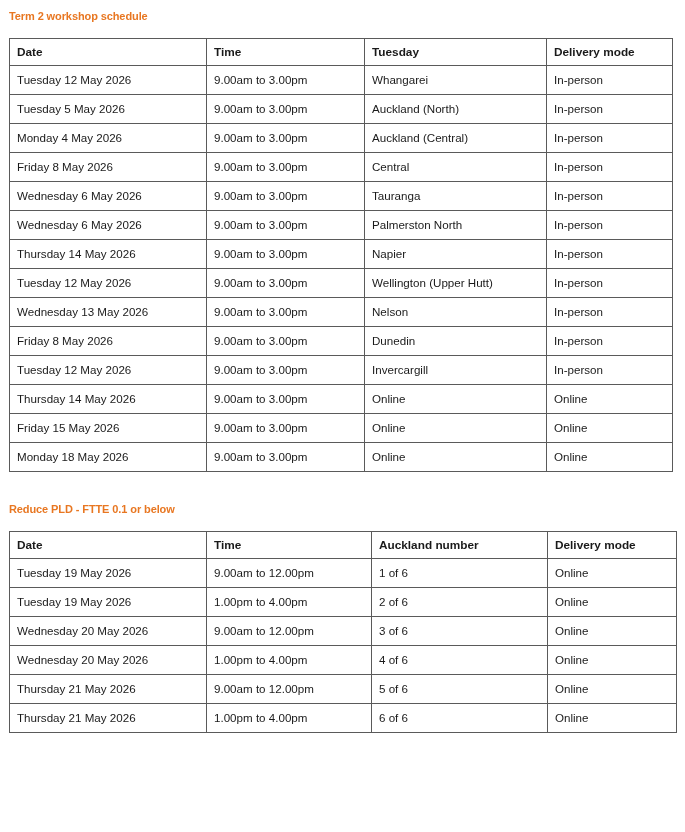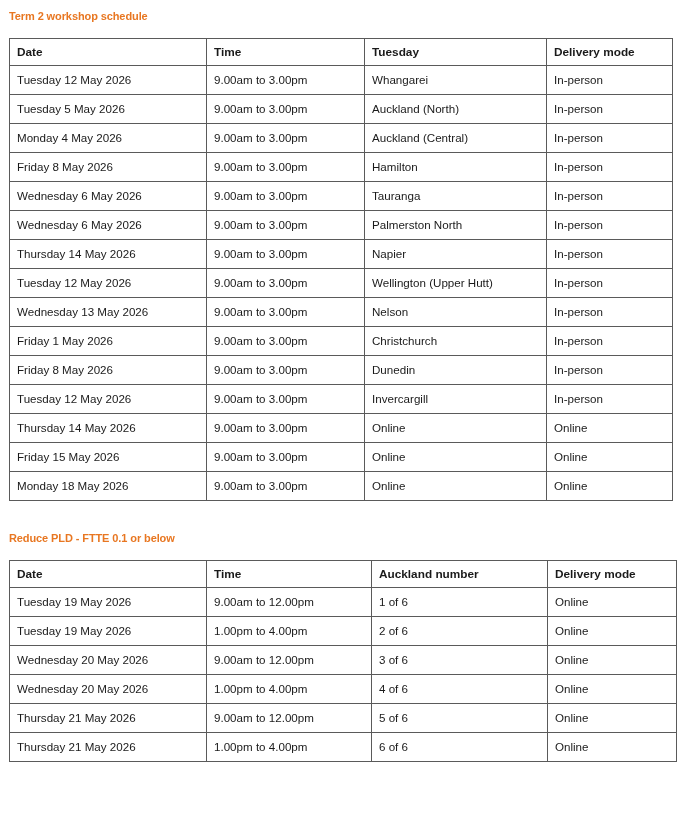--- a/index.html
+++ b/index.html
@@ -117,21 +117,21 @@
           </tr>
           <tr>
             <td>Monday 4 May 2026</td>
             <td>9.00am to 3.00pm</td>
             <td>Auckland (Central)</td>
             <td>In-person</td>
           </tr>
           <tr>
             <td>Friday 8 May 2026</td>
             <td>9.00am to 3.00pm</td>
-            <td>Hamilton</td>
+            <td>Central</td>
             <td>In-person</td>
           </tr>
           <tr>
             <td>Wednesday 6 May 2026</td>
             <td>9.00am to 3.00pm</td>
             <td>Tauranga</td>
             <td>In-person</td>
           </tr>
           <tr>
             <td>Wednesday 6 May 2026</td>
@@ -148,26 +148,20 @@
           <tr>
             <td>Tuesday 12 May 2026</td>
             <td>9.00am to 3.00pm</td>
             <td>Wellington (Upper Hutt)</td>
             <td>In-person</td>
           </tr>
           <tr>
             <td>Wednesday 13 May 2026</td>
             <td>9.00am to 3.00pm</td>
             <td>Nelson</td>
-            <td>In-person</td>
-          </tr>
-          <tr>
-            <td>Friday 1 May 2026</td>
-            <td>9.00am to 3.00pm</td>
-            <td>Christchurch</td>
             <td>In-person</td>
           </tr>
           <tr>
             <td>Friday 8 May 2026</td>
             <td>9.00am to 3.00pm</td>
             <td>Dunedin</td>
             <td>In-person</td>
           </tr>
           <tr>
             <td>Tuesday 12 May 2026</td>

